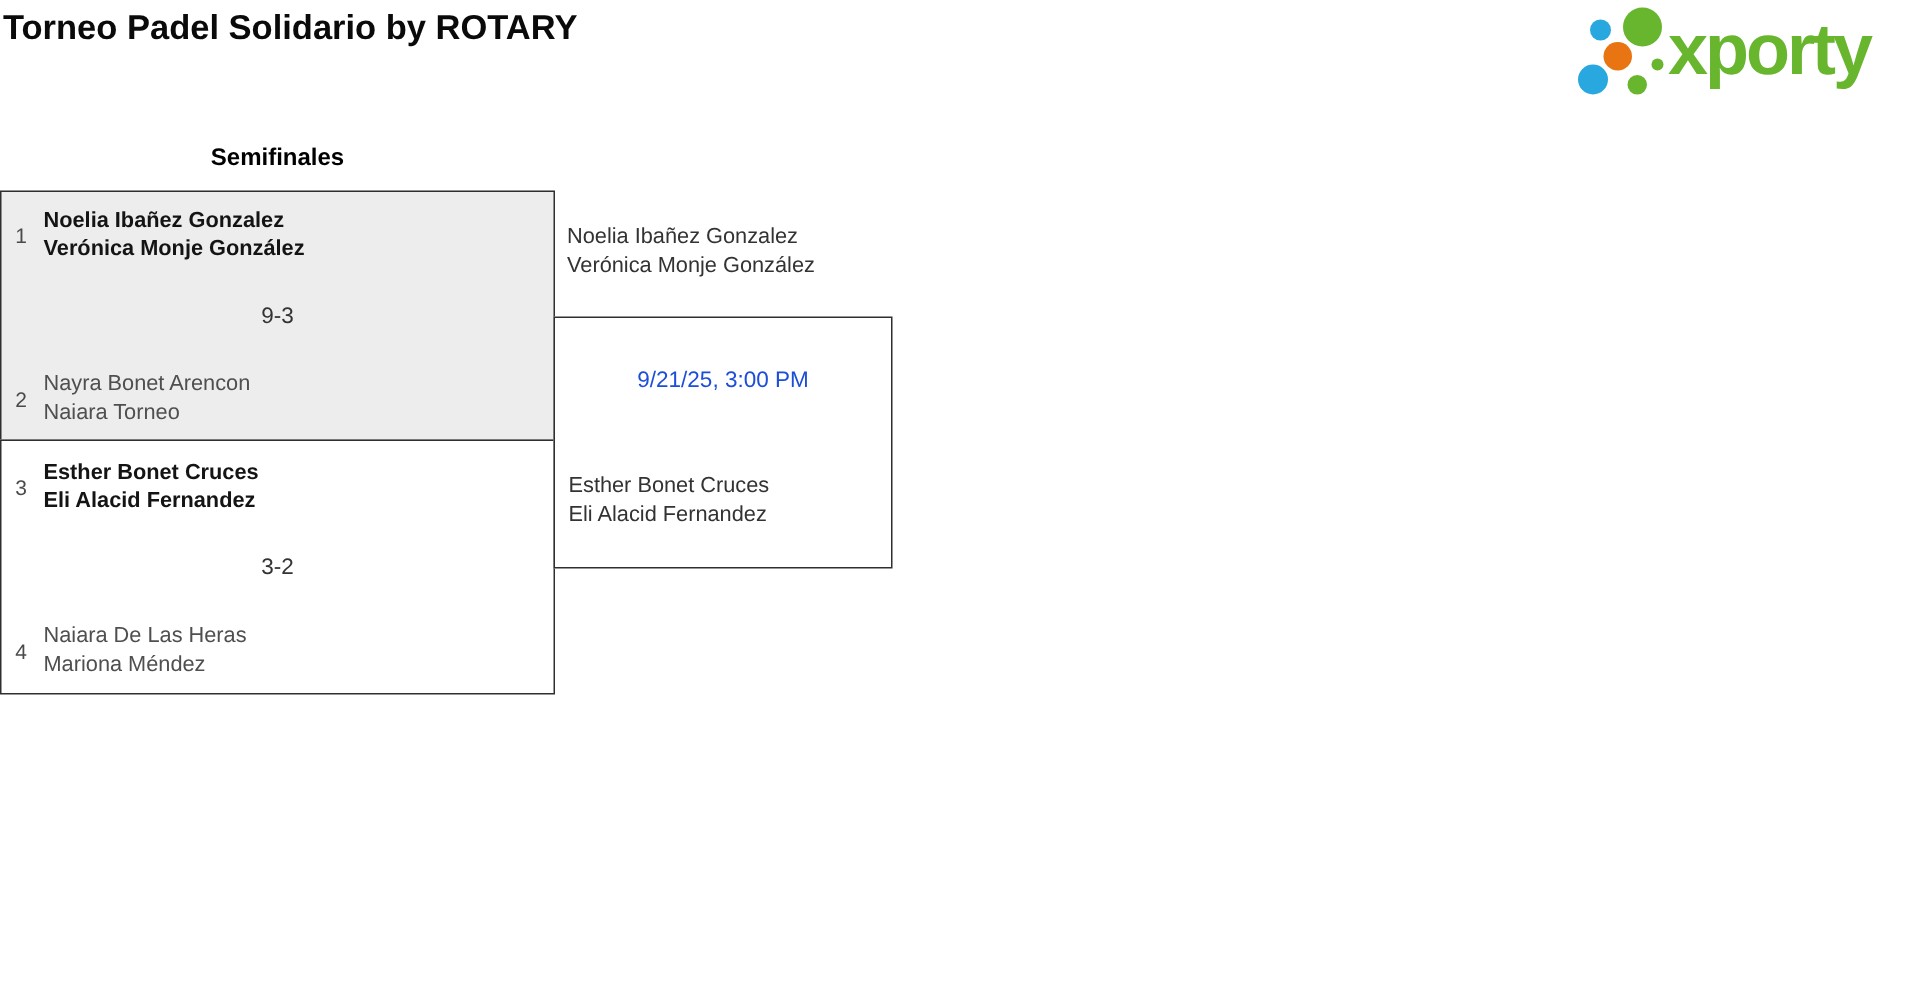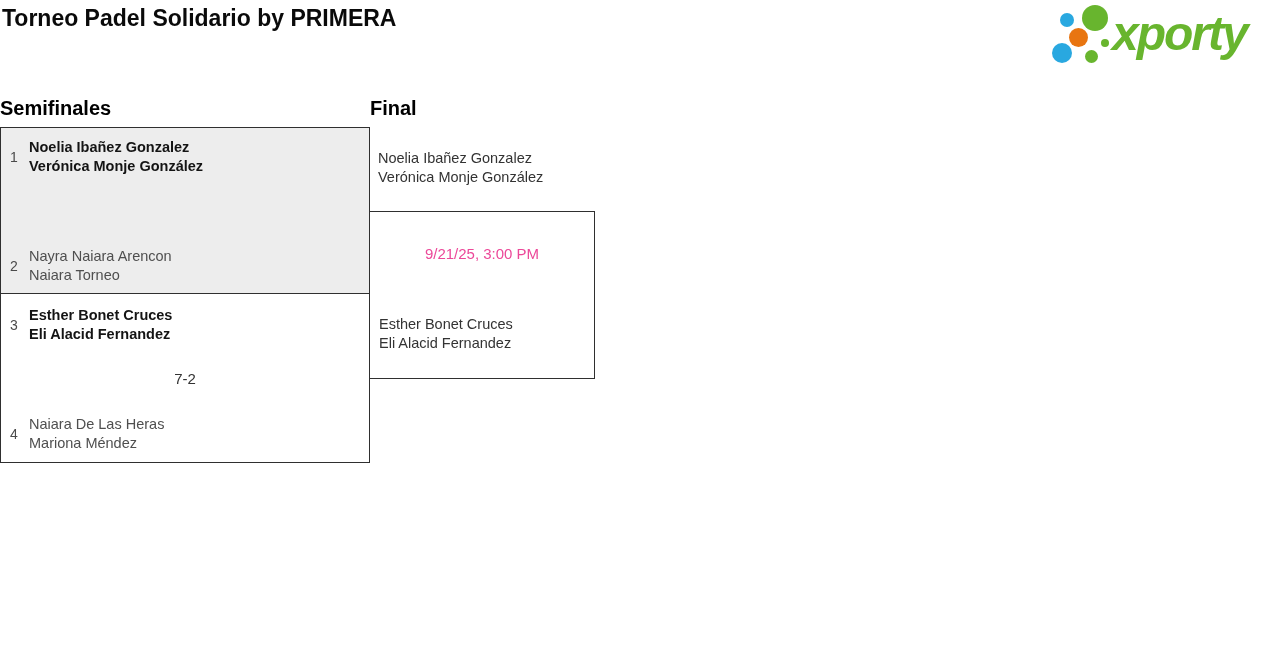--- a/index.html
+++ b/index.html
@@ -13,25 +13,25 @@
 
   
   .dot { position:absolute; border-radius:50%; }
   .dot-blue-small  { left:1060px; top:13px; width:14px; height:14px; background:#29a8e0; }
   .dot-green-big   { left:1082px; top:5px;  width:26px; height:26px; background:#68b52e; }
   .dot-orange      { left:1069px; top:28px; width:19px; height:19px; background:#e87511; }
   .dot-green-tiny  { left:1101px; top:39px; width:8px;  height:8px;  background:#68b52e; }
   .dot-blue-big    { left:1052px; top:43px; width:20px; height:20px; background:#29a8e0; }
   .dot-green-small { left:1085px; top:50px; width:13px; height:13px; background:#68b52e; }
   .logo-text { position:absolute; left:1112px; top:6px; width:166px; font-size:48px;
-               font-weight:700; letter-spacing:-2px; line-height:56px; color:#68b52e;font-style:italic; }
+               font-weight:700; letter-spacing:-2px; line-height:56px; color:#68b52e; }
 
   
-  .round-label { position:absolute; top:97px; font-size:20px; font-weight:700;
-                 color:#000; text-align:left; }
+  .round-label { position:absolute; top:97px; font-size:16px; font-weight:700;
+                 color:#000; text-align:center; }
   .round-label.sf { left:0; width:370px; }
   .round-label.fi { left:370px; width:226px; }
 
   
   .match { position:absolute; left:0; width:370px; border:1px solid #2f2f2f;
            display:flex; flex-direction:column; justify-content:space-between; }
   .match.sf1 { top:127px; height:167px; background:#ededed; padding:10px 0 8px; }
   .match.sf2 { top:293px; height:170px; background:#ffffff; padding:12px 0 9px; }
 
   .team-row { display:flex; }
@@ -43,72 +43,72 @@
 
   .score { position:absolute; left:0; top:50%; transform:translateY(-50%);
            width:100%; text-align:center; font-size:15px; color:#333; }
 
   
   .final-team1 { position:absolute; left:378px; top:149px; font-size:14.5px;
                  line-height:19px; color:#333; }
   .final-box { position:absolute; left:369px; top:211px; width:226px; height:168px;
                border:1px solid #2f2f2f; background:#ffffff; }
   .final-date { position:absolute; left:0; top:33px; width:100%; text-align:center;
-                font-size:15px; color:#ec4899; }
+                font-size:15px; color:#1d4ed8; }
   .final-team2 { position:absolute; left:9px; top:103px; font-size:14.5px;
                  line-height:19px; color:#333; }
 </style>
 </head>
 <body>
 
 <div class="page">
 
   <div class="page-title">
-    <div>Torneo Padel Solidario by PRIMERA</div>
+    <div>Torneo Padel Solidario by ROTARY</div>
   </div>
 
   <div>
     <span class="dot dot-blue-small"></span>
     <span class="dot dot-green-big"></span>
     <span class="dot dot-orange"></span>
     <span class="dot dot-green-tiny"></span>
     <span class="dot dot-blue-big"></span>
     <span class="dot dot-green-small"></span>
     <span class="logo-text">xporty</span>
   </div>
 
   <div class="round-label sf">Semifinales</div>
-  <div class="round-label fi">Final</div>
 
   <div class="match sf1">
     <div class="team-row winner">
       <div class="seed">1</div>
       <div class="players">
         <div>Noelia Ibañez Gonzalez</div>
         <div>Verónica Monje González</div>
       </div>
     </div>
+    <div class="score">9-3</div>
     <div class="team-row loser">
       <div class="seed">2</div>
       <div class="players">
-        <div>Nayra Naiara Arencon</div>
+        <div>Nayra Bonet Arencon</div>
         <div>Naiara Torneo</div>
       </div>
     </div>
   </div>
 
   <div class="match sf2">
     <div class="team-row winner">
       <div class="seed">3</div>
       <div class="players">
         <div>Esther Bonet Cruces</div>
         <div>Eli Alacid Fernandez</div>
       </div>
     </div>
-    <div class="score">7-2</div>
+    <div class="score">3-2</div>
     <div class="team-row loser">
       <div class="seed">4</div>
       <div class="players">
         <div>Naiara De Las Heras</div>
         <div>Mariona Méndez</div>
       </div>
     </div>
   </div>
 
   <div class="final-team1">

